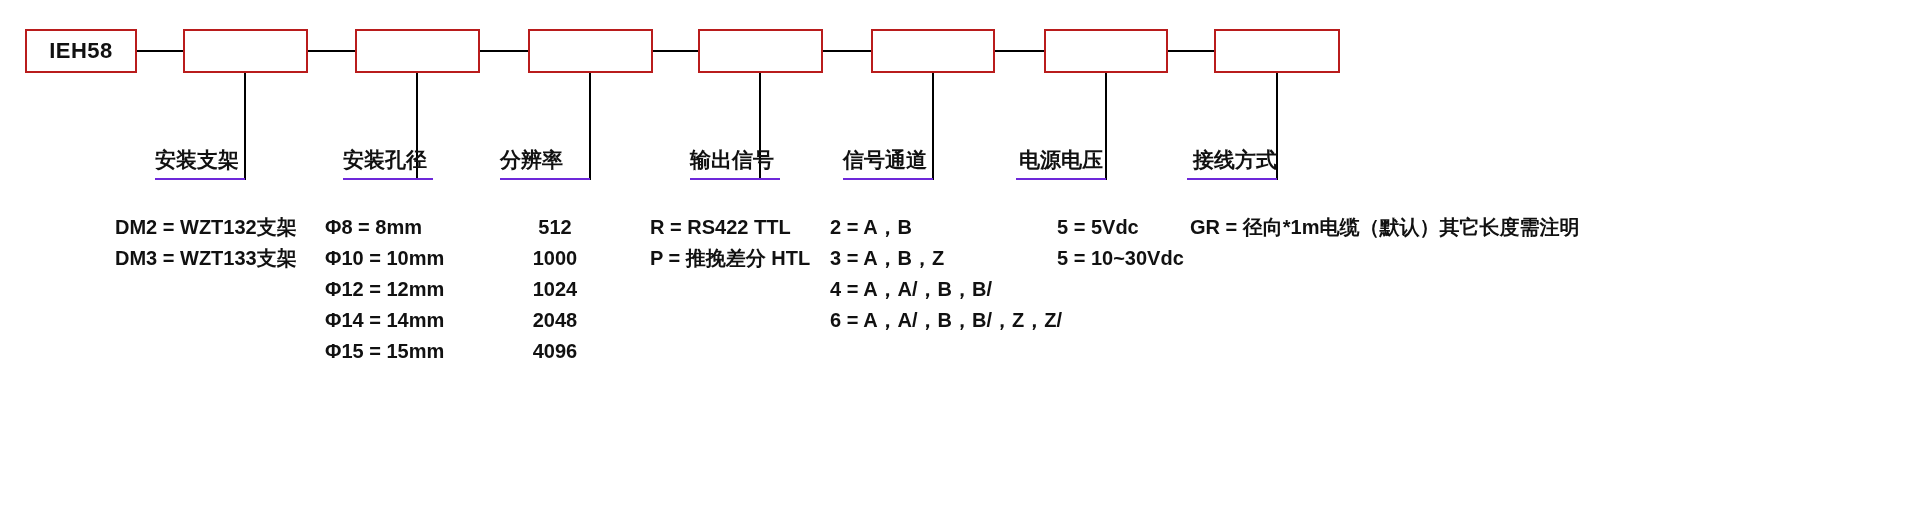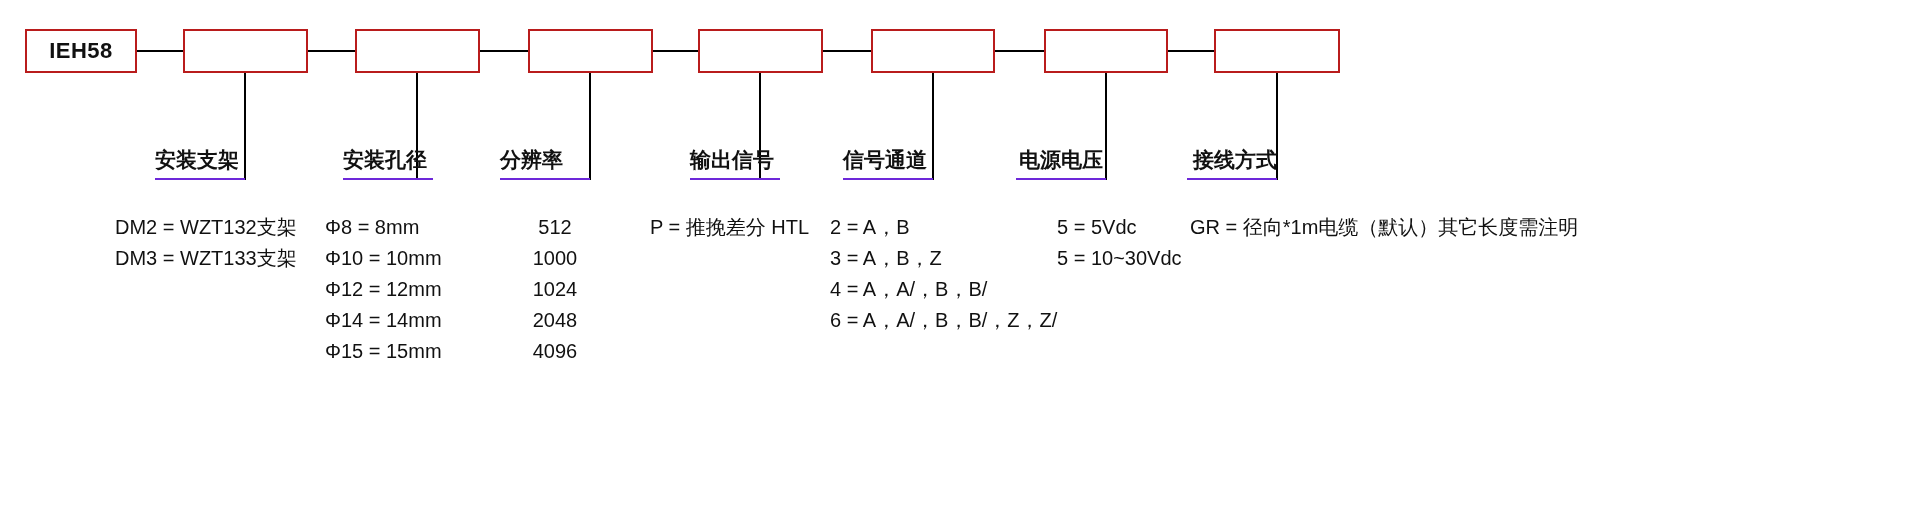--- a/index.html
+++ b/index.html
@@ -59,20 +59,21 @@
     line-height: 32px;
     white-space: nowrap;
     text-align: left;
   }
   .options {
     position: absolute;
     top: 212px;
     font-size: 20px;
     line-height: 31px;
     white-space: nowrap;
+    font-weight: bold;
   }
   .options.center {
     text-align: center;
   }
   .opt {
     height: 31px;
   }
 </style>
 </head>
 <body>
@@ -123,20 +124,21 @@
 
   <div class="options center" style="left:505px; width:100px;">
     <div class="opt">512</div>
     <div class="opt">1000</div>
     <div class="opt">1024</div>
     <div class="opt">2048</div>
     <div class="opt">4096</div>
   </div>
 
   <div class="options" style="left:650px;">
+    <div class="opt">R = RS422 TTL</div>
     <div class="opt">P = 推挽差分 HTL</div>
   </div>
 
   <div class="options" style="left:830px;">
     <div class="opt">2 = A，B</div>
     <div class="opt">3 = A，B，Z</div>
     <div class="opt">4 = A，A/，B，B/</div>
     <div class="opt">6 = A，A/，B，B/，Z，Z/</div>
   </div>
 

